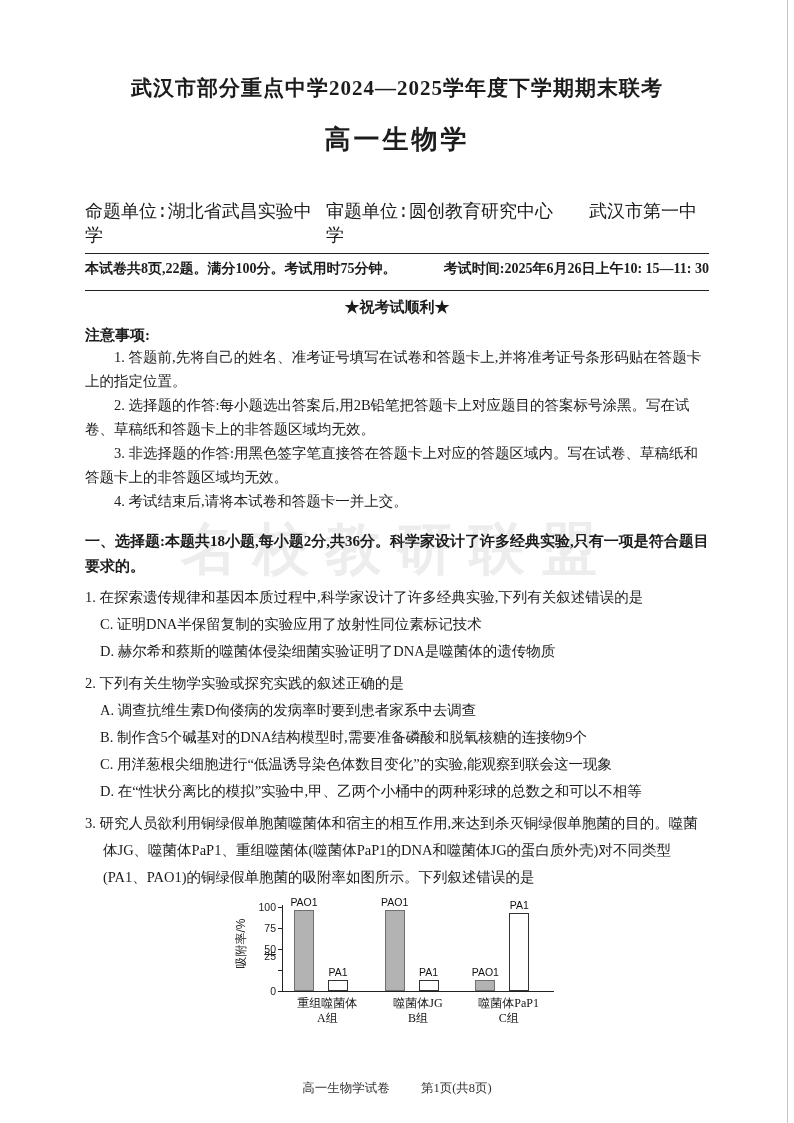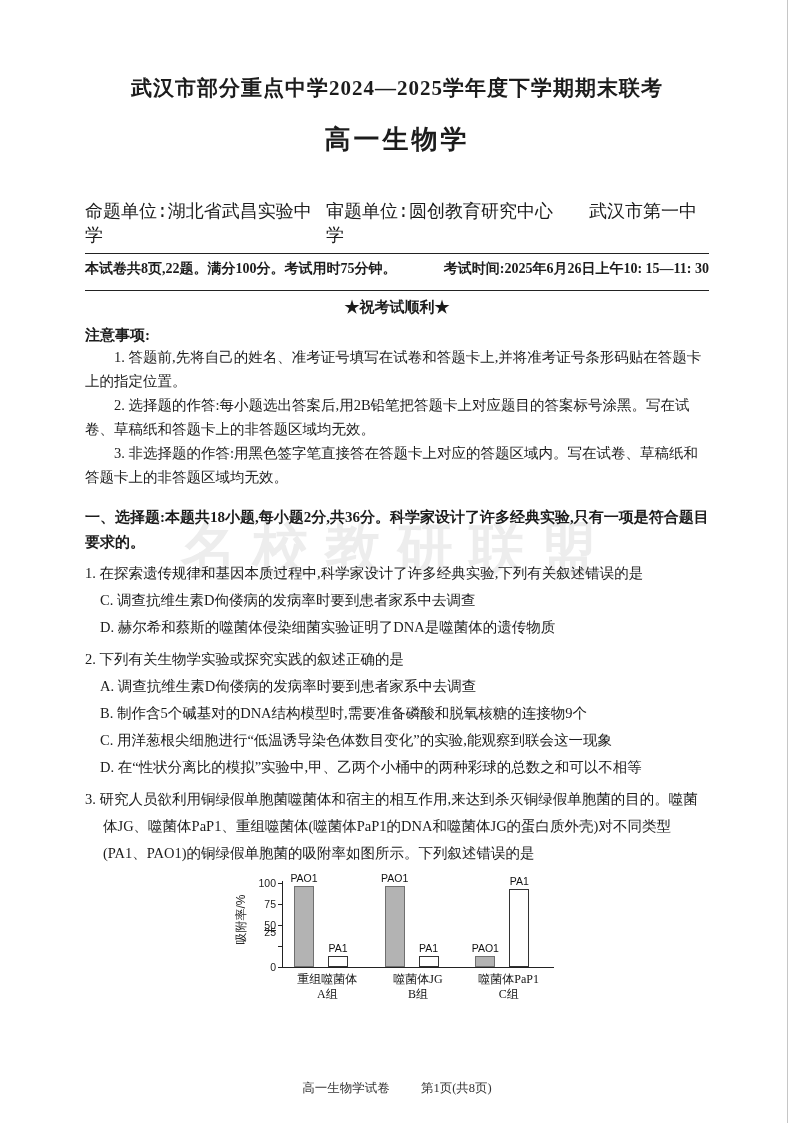--- a/index.html
+++ b/index.html
@@ -84,26 +84,27 @@
     </div>
 
     <div class="rule"></div>
 
     <div class="wish">★祝考试顺利★</div>
 
     <div class="notice-title">注意事项:</div>
     <p class="notice">1. 答题前,先将自己的姓名、准考证号填写在试卷和答题卡上,并将准考证号条形码贴在答题卡上的指定位置。</p>
     <p class="notice">2. 选择题的作答:每小题选出答案后,用2B铅笔把答题卡上对应题目的答案标号涂黑。写在试卷、草稿纸和答题卡上的非答题区域均无效。</p>
     <p class="notice">3. 非选择题的作答:用黑色签字笔直接答在答题卡上对应的答题区域内。写在试卷、草稿纸和答题卡上的非答题区域均无效。</p>
+    <p class="notice">4. 考试结束后,请将本试卷和答题卡一并上交。</p>
 
     <p class="section">一、选择题:本题共18小题,每小题2分,共36分。科学家设计了许多经典实验,只有一项是符合题目要求的。</p>
 
     <div class="question">
       <p class="stem">1. 在探索遗传规律和基因本质过程中,科学家设计了许多经典实验,下列有关叙述错误的是</p>
-      <p class="option">C. 调查抗维生素D佝偻病的发病率时要到患者家系中去调查</p>
+      <p class="option">C. 证明DNA半保留复制的实验应用了放射性同位素标记技术</p>
       <p class="option">D. 赫尔希和蔡斯的噬菌体侵染细菌实验证明了DNA是噬菌体的遗传物质</p>
     </div>
 
     <div class="question">
       <p class="stem">2. 下列有关生物学实验或探究实践的叙述正确的是</p>
       <p class="option">A. 调查抗维生素D佝偻病的发病率时要到患者家系中去调查</p>
       <p class="option">B. 制作含5个碱基对的DNA结构模型时,需要准备磷酸和脱氧核糖的连接物9个</p>
       <p class="option">C. 用洋葱根尖细胞进行“低温诱导染色体数目变化”的实验,能观察到联会这一现象</p>
       <p class="option">D. 在“性状分离比的模拟”实验中,甲、乙两个小桶中的两种彩球的总数之和可以不相等</p>
     </div>

